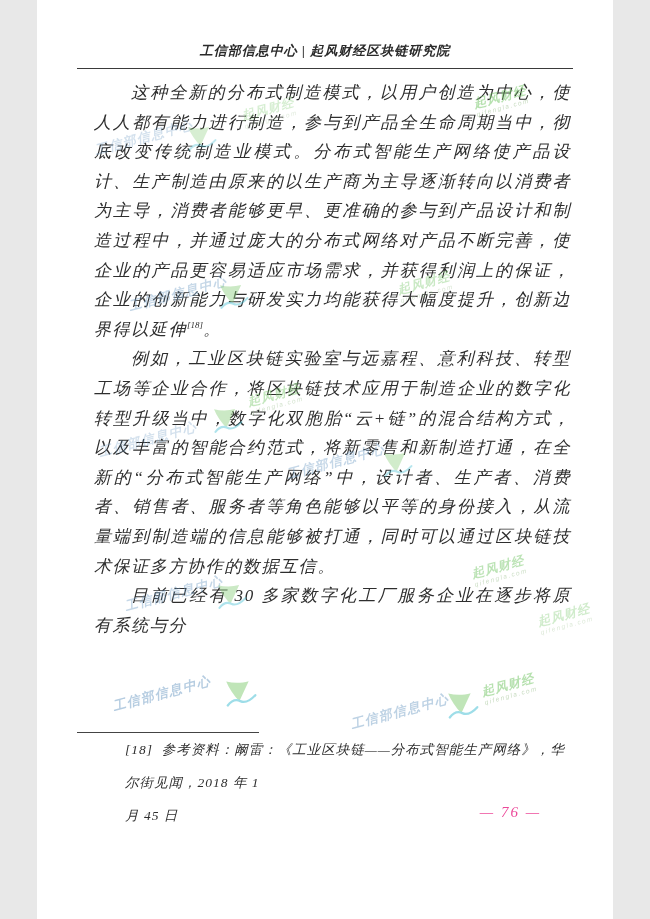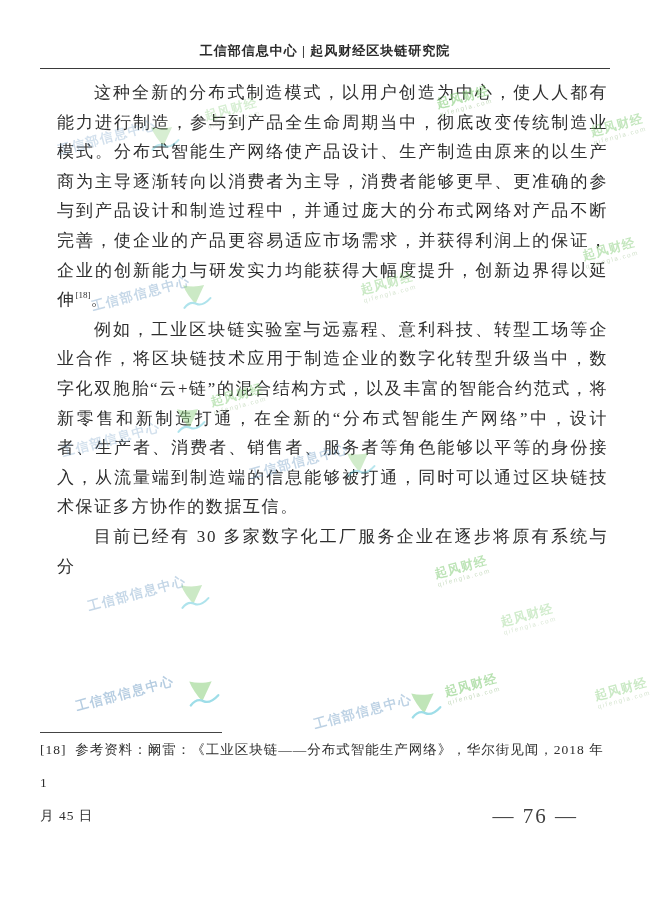--- a/index.html
+++ b/index.html
@@ -1,23 +1,24 @@
 <!DOCTYPE html>
 <html><head>
 <meta charset="utf-8">
 <style>
   html,body{margin:0;padding:0;background:#e8e8e8;}
   .page{
     position:relative;
-    width:650px;height:919px;
+    width:576px;height:919px;
     margin:0 auto;
     background:#ffffff;
     overflow:hidden;
     font-family:"Liberation Serif", serif;
     color:#2e2e2e;
+    font-style:italic;
   }
   
   .header{position:absolute;top:0;left:0;right:0;z-index:1;}
   .header-title{
     margin-top:42px;
     text-align:center;
     font-size:13px;
     font-weight:bold;
     letter-spacing:1px;
     color:#2a2a2a;
@@ -46,30 +47,31 @@
     position:absolute;
     left:40px;right:42px;top:732px;
     z-index:1;
   }
   .footnote-rule{width:182px;border-bottom:1.2px solid #444;height:0;}
   .footnote-line{
     font-size:13.5px;
     letter-spacing:1px;
     line-height:33px;
     color:#2e2e2e;
+    margin-left:48px;
   }
   .footnote-line:first-of-type{margin-top:9px;}
   
   .page-number{
     position:absolute;
     top:804px;right:72px;
     z-index:1;
-    font-size:21px;
+    font-size:15px;
     letter-spacing:2px;
-    color:#404040;
+    color:#ec4899;
   }
   
   .wm-layer{position:absolute;inset:0;z-index:2;pointer-events:none;}
   .wm{position:absolute;transform:rotate(-15deg);transform-origin:left center;white-space:nowrap;
       font-family:"Liberation Sans", sans-serif;}
   .wm-blue{font-size:13px;font-weight:bold;letter-spacing:1.5px;color:#6f9cc4;}
   .wm-green{display:inline-block;text-align:left;line-height:1.05;}
   .wm-green .brand{display:block;font-size:12.5px;font-weight:bold;letter-spacing:1px;color:#7cc96f;}
   .wm-green .domain{display:block;font-size:6.5px;letter-spacing:1.5px;color:#9bbf8e;margin-top:1px;}
   .wm-logo svg{display:block;}

